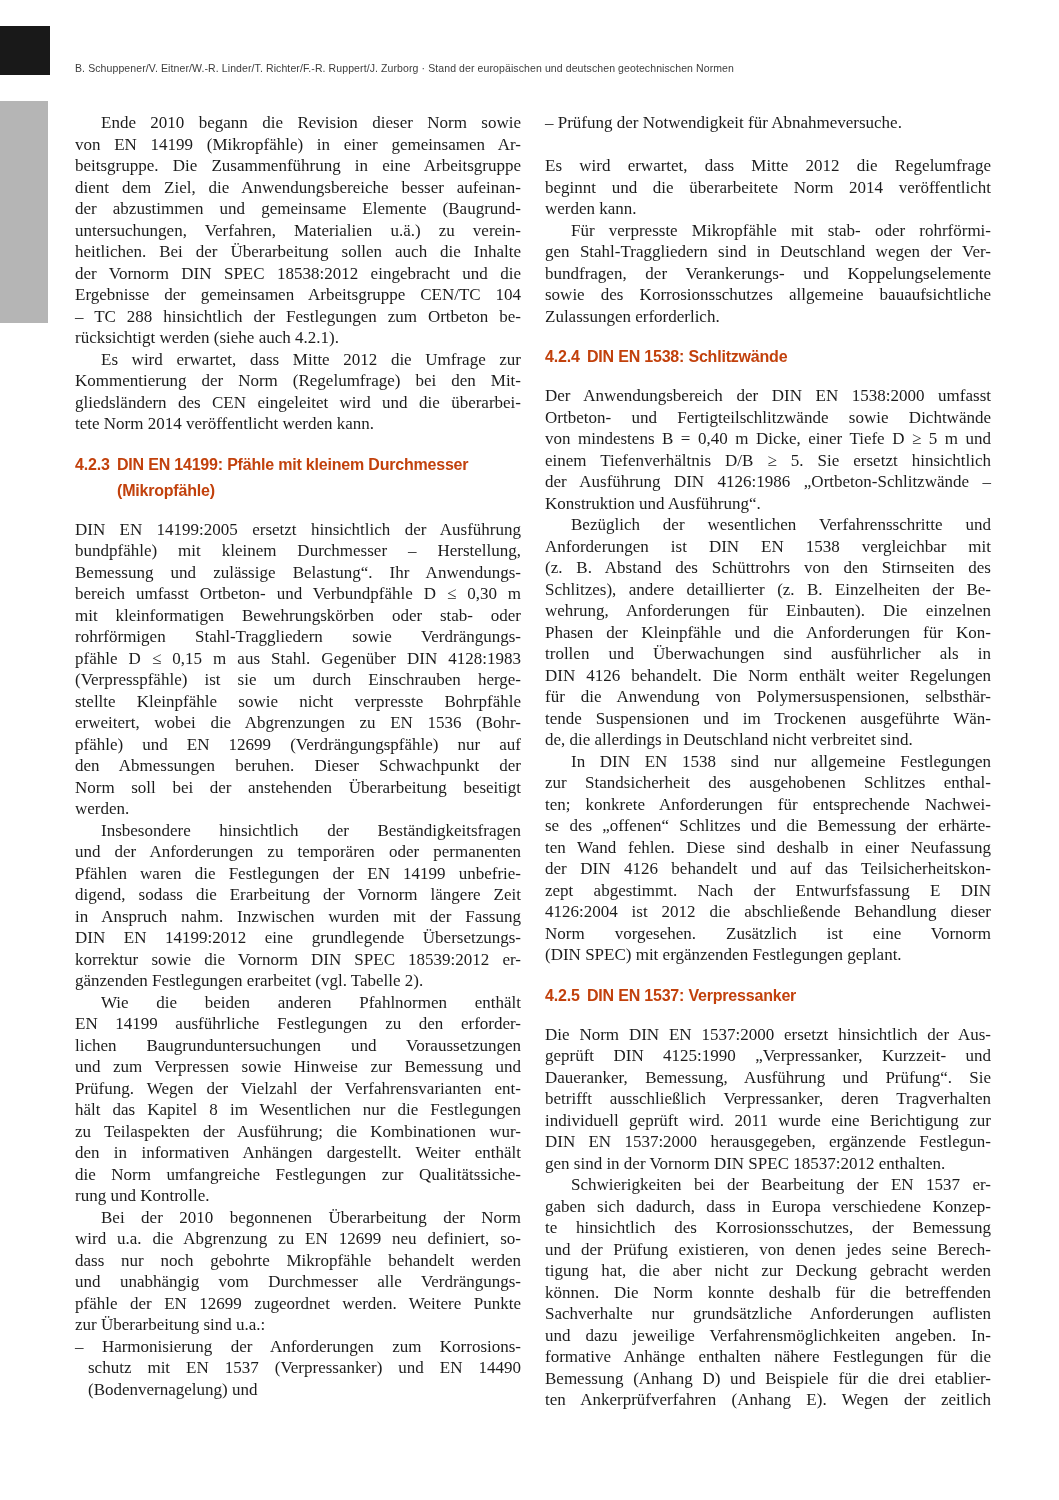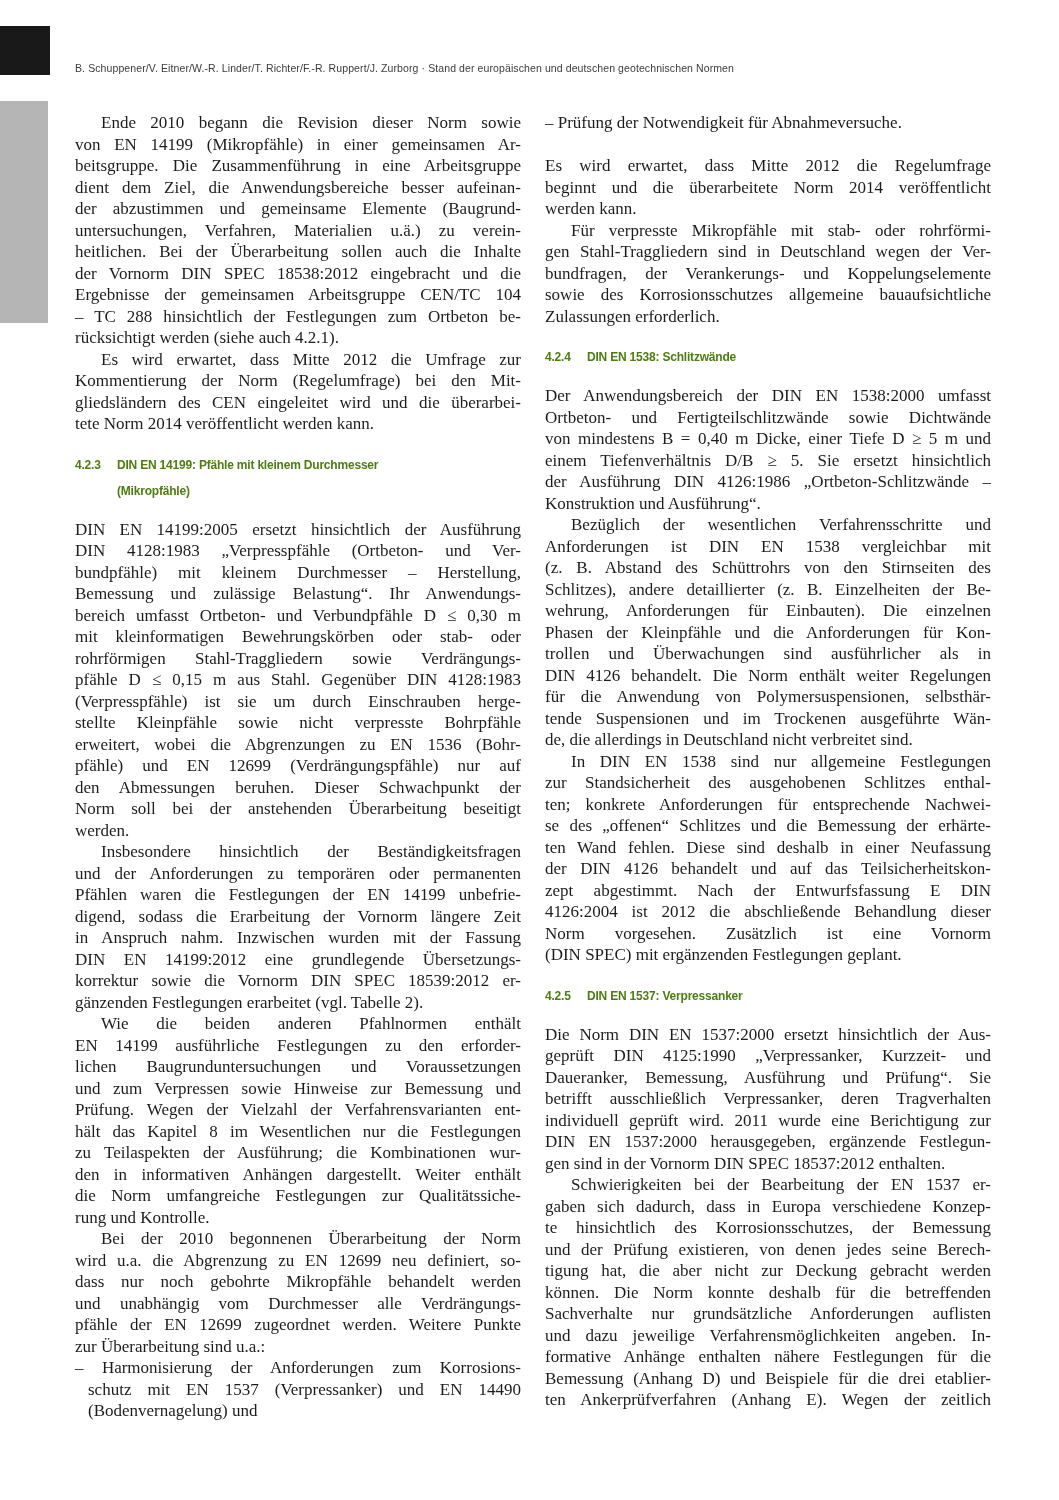--- a/index.html
+++ b/index.html
@@ -21,21 +21,21 @@
   .col-left { left:75px; }
   .col-right { left:545px; }
   .line { text-align:justify; text-align-last:justify; }
   .line.last { text-align-last:left; }
   .para.indent .line:first-child { padding-left:26px; }
   .para.li .line + .line { padding-left:13px; }
   .gap { height:21.5px; }
   .h {
     display:flex; margin-top:17px; margin-bottom:15px;
     font-family:"Liberation Sans", sans-serif; font-weight:bold;
-    font-size:12px; line-height:26px; color:#4d7c0f; letter-spacing:-0.2px;
+    font-size:16px; line-height:26px; color:#c2410c; letter-spacing:-0.2px;
   }
   .h .num { flex:none; width:42px; }
   .footer {
     position:absolute; left:75px; top:1480px;
     font-family:"Liberation Sans", sans-serif; font-size:13px; color:#4d7c0f;
     letter-spacing:0.1px;
   }
   .footer .pagenum { font-weight:bold; margin-right:18px; }
 </style>
 </head>
@@ -68,21 +68,20 @@
       </div>
       <div class="h">
         <span class="num">4.2.3</span>
         <div>
           <div>DIN EN 14199: Pfähle mit kleinem Durchmesser</div>
           <div>(Mikropfähle)</div>
         </div>
       </div>
       <div class="para">
         <div class="line">DIN EN 14199:2005 ersetzt hinsichtlich der Ausführung</div>
-        <div class="line">DIN 4128:1983 „Verpresspfähle (Ortbeton- und Ver-</div>
         <div class="line">bundpfähle) mit kleinem Durchmesser – Herstellung,</div>
         <div class="line">Bemessung und zulässige Belastung“. Ihr Anwendungs-</div>
         <div class="line">bereich umfasst Ortbeton- und Verbundpfähle D ≤ 0,30 m</div>
         <div class="line">mit kleinformatigen Bewehrungskörben oder stab- oder</div>
         <div class="line">rohrförmigen Stahl-Traggliedern sowie Verdrängungs-</div>
         <div class="line">pfähle D ≤ 0,15 m aus Stahl. Gegenüber DIN 4128:1983</div>
         <div class="line">(Verpresspfähle) ist sie um durch Einschrauben herge-</div>
         <div class="line">stellte Kleinpfähle sowie nicht verpresste Bohrpfähle</div>
         <div class="line">erweitert, wobei die Abgrenzungen zu EN 1536 (Bohr-</div>
         <div class="line">pfähle) und EN 12699 (Verdrängungspfähle) nur auf</div>

